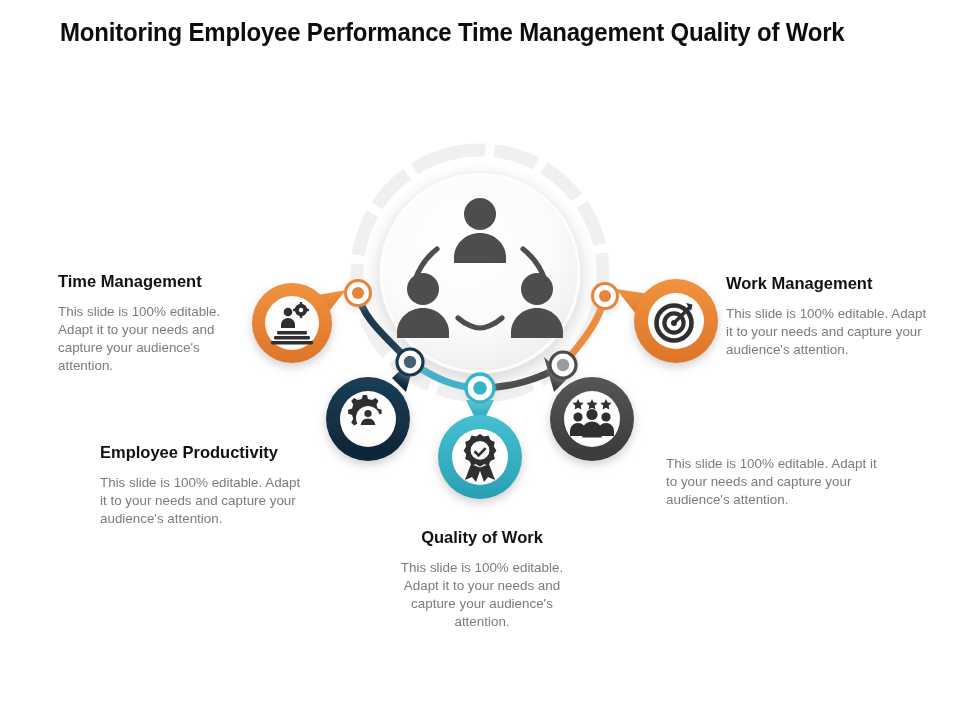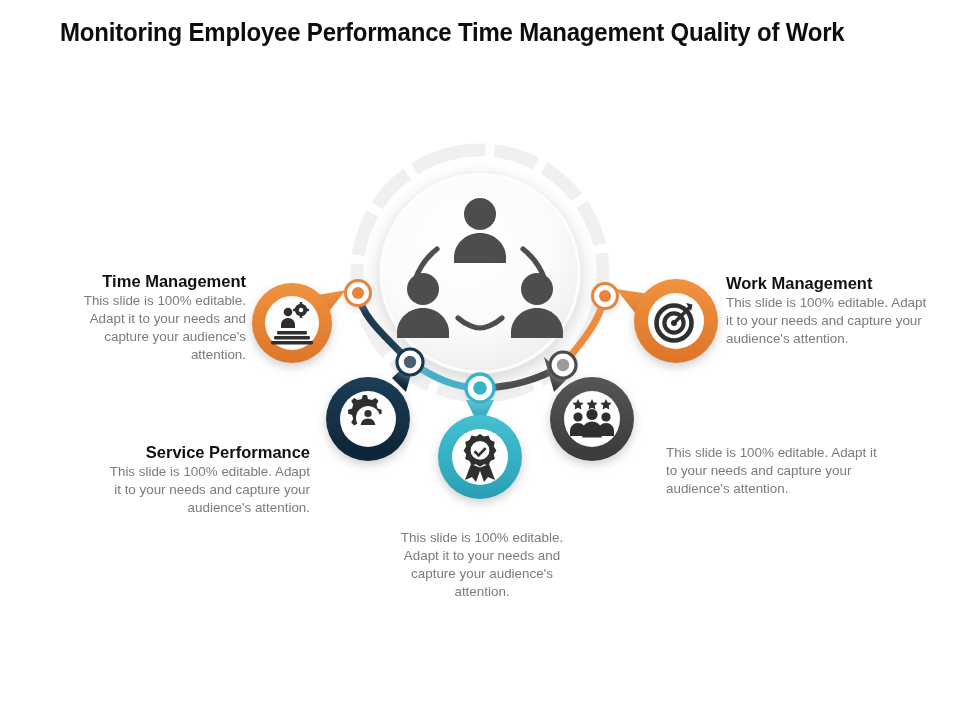--- a/index.html
+++ b/index.html
@@ -59,23 +59,23 @@
     font-size: 16.5px;
     font-weight: bold;
     color: #111111;
     line-height: 1.15;
     white-space: nowrap;
   }
   .node-body {
     font-size: 13.4px;
     color: #7b7b7b;
     line-height: 1.35;
-    margin-top: 1px;
-  }
-  .align-right { text-align: right; }
+    margin-top: 12px;
+  }
+  .align-right { text-align: left; }
   .align-left  { text-align: left; }
   .align-center{ text-align: center; }
 
   #txt-time-management {
     left: 58px; top: 272px; width: 188px;
   }
   #txt-service-productivity {
     left: 100px; top: 443px; width: 210px;
   }
   #txt-work-objectives {
@@ -283,25 +283,26 @@
         <circle cx="605" cy="296" r="6" fill="#e8833a"></circle>
       </g>
     </svg>
 
     <div class="node-text align-right" id="txt-time-management">
       <div class="node-heading">Time Management</div>
       <div class="node-body">This slide is 100% editable. Adapt it to your needs and capture your audience's attention.</div>
     </div>
 
     <div class="node-text align-right" id="txt-service-productivity">
-      <div class="node-heading">Service Performance</div>
+      <div class="node-heading">Employee Productivity</div>
       <div class="node-body">This slide is 100% editable. Adapt it to your needs and capture your audience's attention.</div>
     </div>
 
     <div class="node-text align-center" id="txt-quality-of-work">
+      <div class="node-heading">Quality of Work</div>
       <div class="node-body">This slide is 100% editable. Adapt it to your needs and capture your audience's attention.</div>
     </div>
 
     <div class="node-text align-left" id="txt-customer-feedback">
       <div class="node-body">This slide is 100% editable. Adapt it to your needs and capture your audience's attention.</div>
     </div>
 
     <div class="node-text align-left" id="txt-work-objectives">
       <div class="node-heading">Work Management</div>
       <div class="node-body">This slide is 100% editable. Adapt it to your needs and capture your audience's attention.</div>

